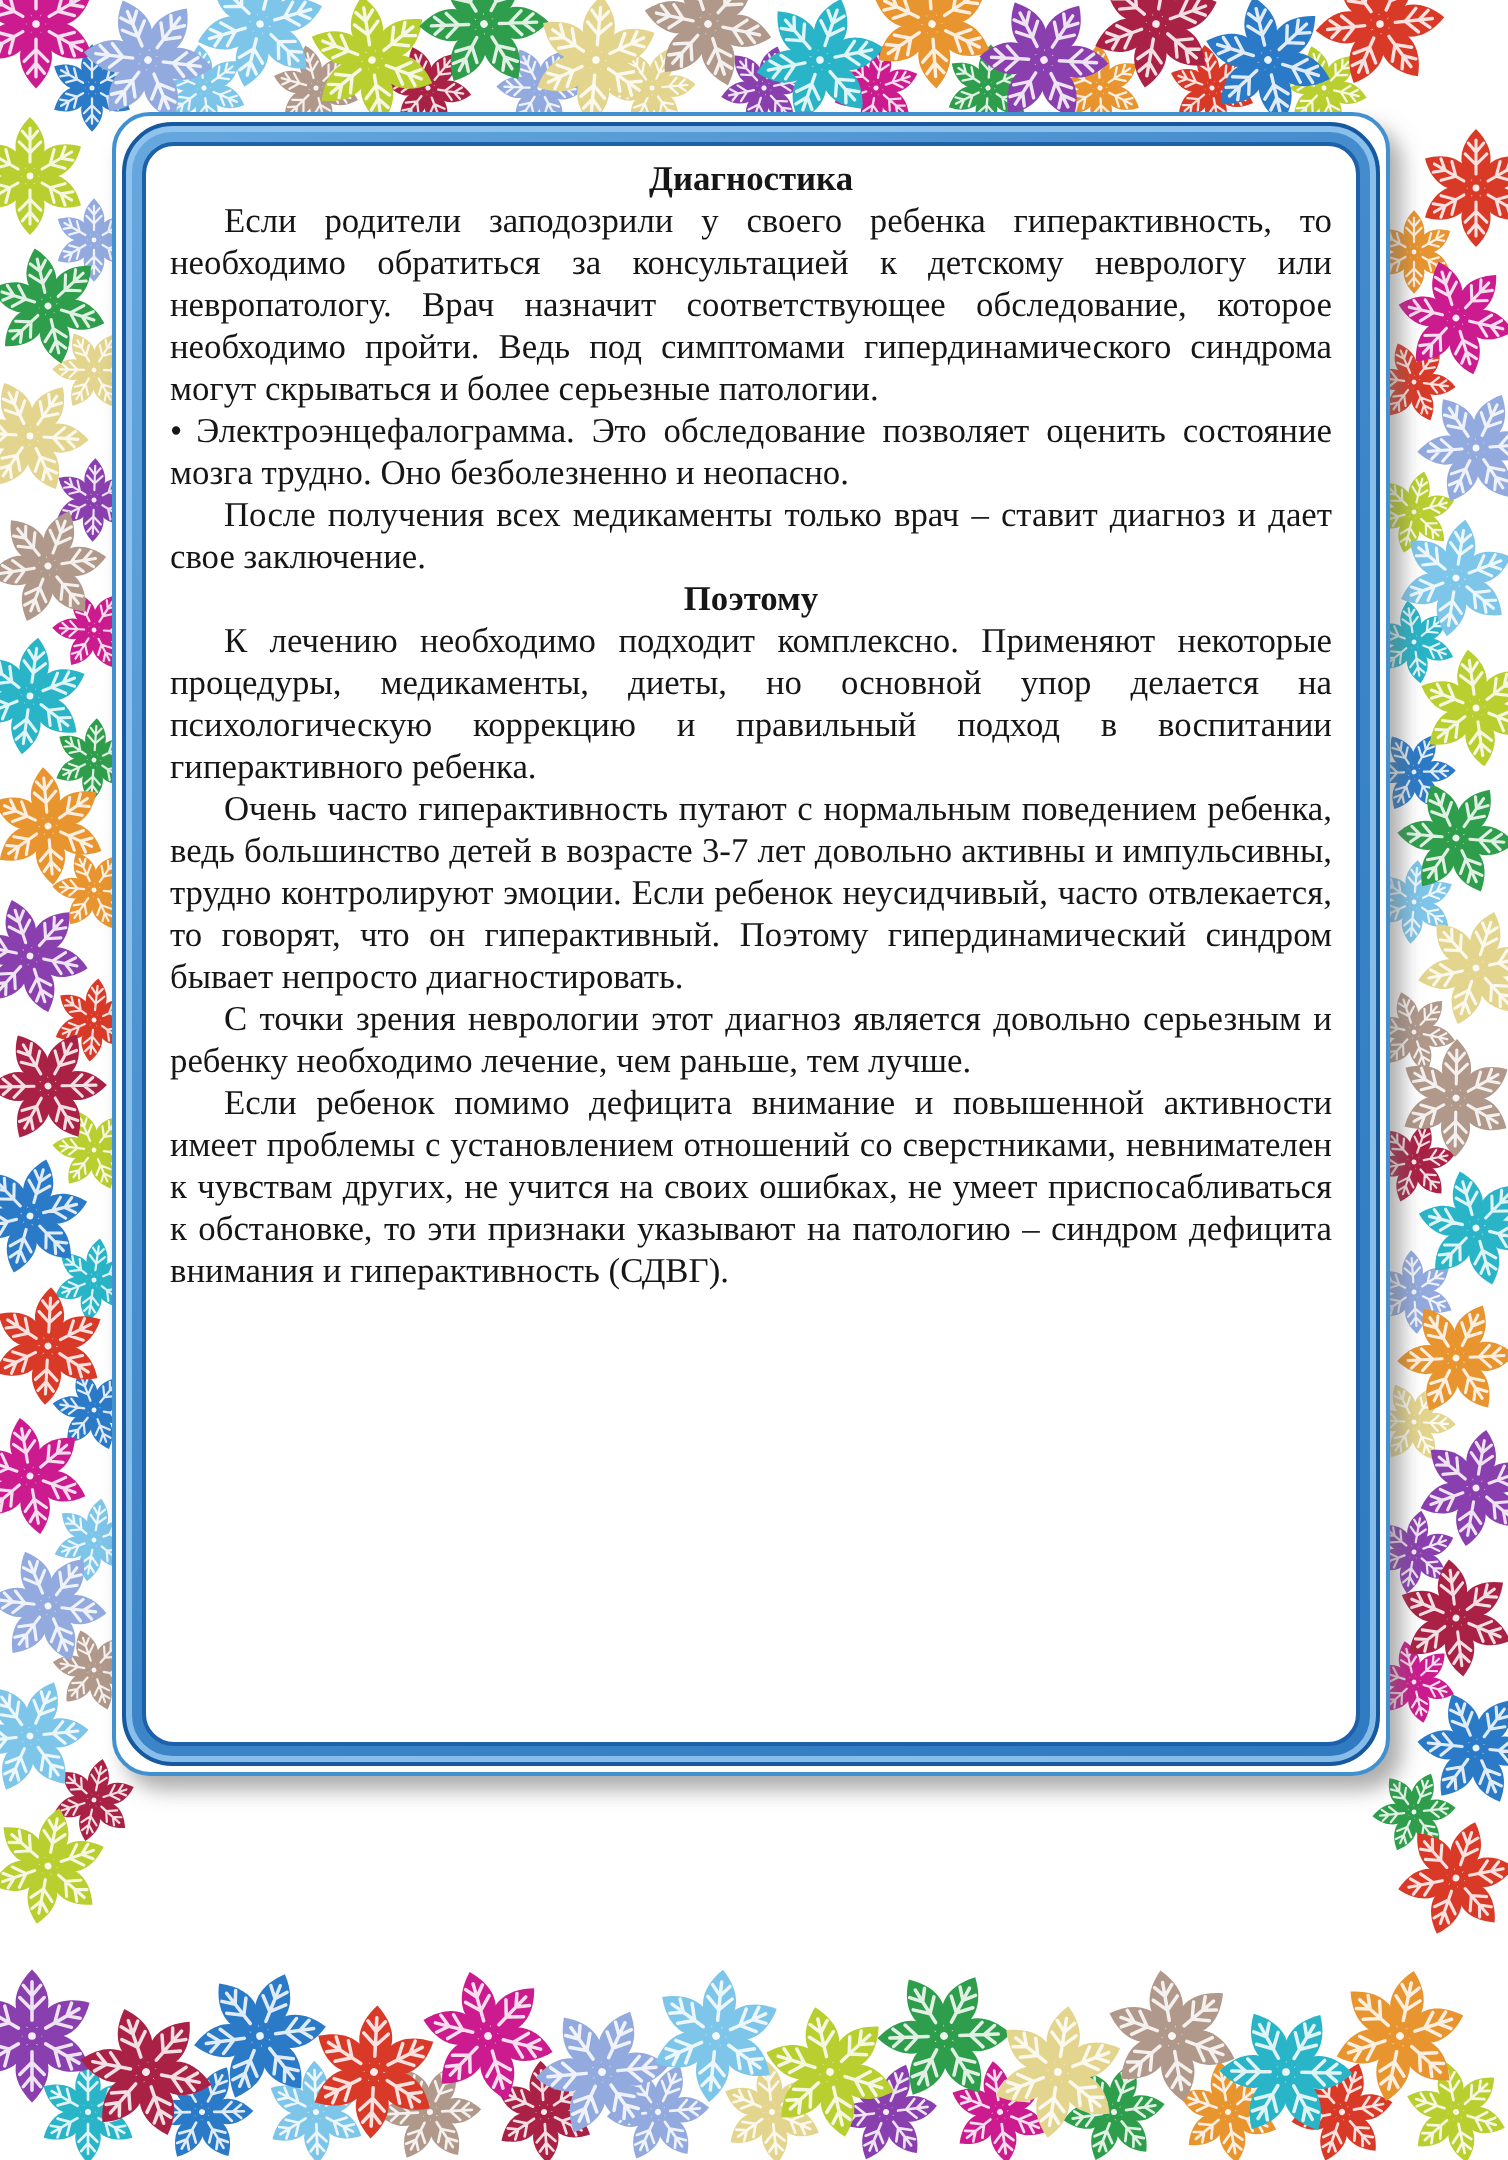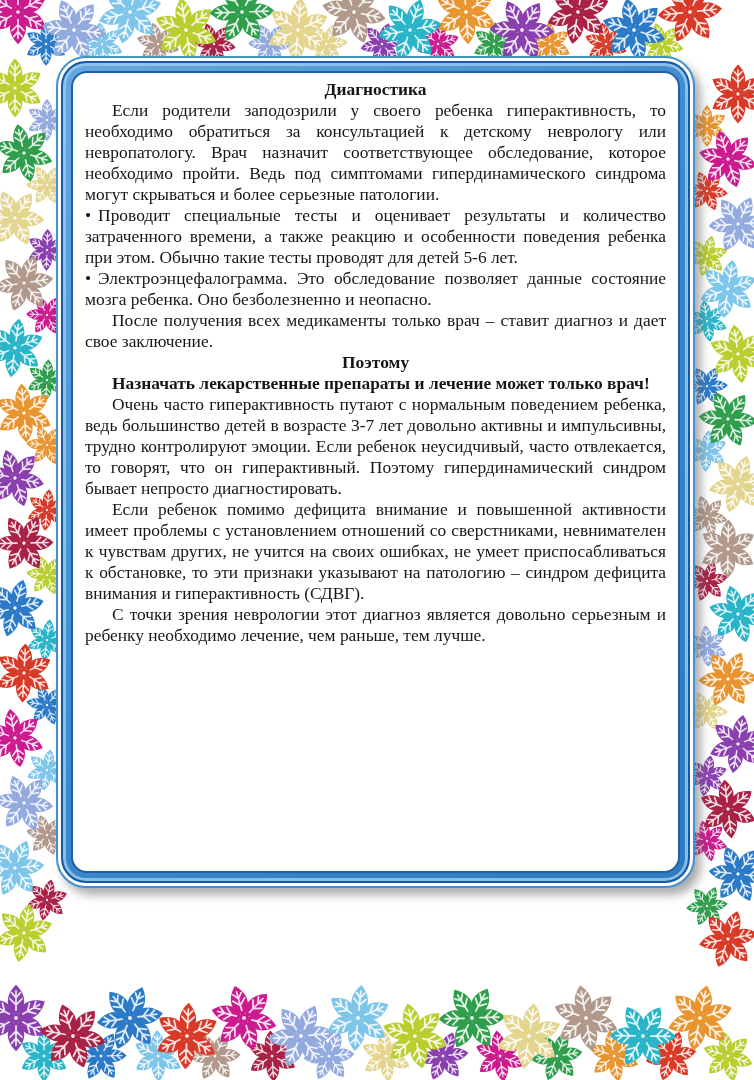--- a/index.html
+++ b/index.html
@@ -13,21 +13,21 @@
   .flower-layer { position:absolute; inset:0; z-index:1; }
   .flower { position:absolute; }
   .flower svg { display:block; }
 
   
   .frame-outer {
     position:absolute; z-index:2;
     left:56px; top:56px; width:639px; height:832px;
     box-sizing:border-box;
     border:2px solid #4190d0;
-    border-radius:30px;
+    border-radius:19px;
     background:#ffffff;
     padding:3px;
     box-shadow:6px 7px 10px rgba(105,105,105,0.55);
   }
   .frame-band {
     box-sizing:border-box;
     width:100%; height:100%;
     border:2px solid #17599f;
     border-radius:25px;
     background:linear-gradient(135deg,#66a8de 0%,#3c85c8 55%,#2f7ac0 100%);
@@ -3423,24 +3423,23 @@
       </svg>
     </div>
   </div>
 
 <div class="frame-outer">
   <div class="frame-band">
     <div class="frame-page">
       <div class="doc">
           <p class="heading">Диагностика</p>
           <p class="para">Если родители заподозрили у своего ребенка гиперактивность, то необходимо обратиться за консультацией к детскому неврологу или невропатологу. Врач назначит соответствующее обследование, которое необходимо пройти. Ведь под симптомами гипердинамического синдрома могут скрываться и более серьезные патологии.</p>
-          <p class="bullet"><span class="dot">•</span><span>Проводит специальные тесты и оценивает результаты и количество затраченного времени, а также реакцию и особенности поведения ребенка при этом. Обычно такие тесты проводят для детей 5-6 лет.</span></p>
-          <p class="bullet"><span class="dot">•</span><span>Электроэнцефалограмма. Это обследование позволяет данные состояние мозга ребенка. Оно безболезненно и неопасно.</span></p>
+          <p class="bullet"><span class="dot">•</span><span>Электроэнцефалограмма. Это обследование позволяет оценить состояние мозга трудно. Оно безболезненно и неопасно.</span></p>
           <p class="para">После получения всех медикаменты только врач – ставит диагноз и дает свое заключение.</p>
           <p class="heading">Поэтому</p>
-          <p class="bold-para">Назначать лекарственные препараты и лечение может только врач!</p>
+          <p class="para">К лечению необходимо подходит комплексно. Применяют некоторые процедуры, медикаменты, диеты, но основной упор делается на психологическую коррекцию и правильный подход в воспитании гиперактивного ребенка.</p>
           <p class="para">Очень часто гиперактивность путают с нормальным поведением ребенка, ведь большинство детей в возрасте 3-7 лет довольно активны и импульсивны, трудно контролируют эмоции. Если ребенок неусидчивый, часто отвлекается, то говорят, что он гиперактивный. Поэтому гипердинамический синдром бывает непросто диагностировать.</p>
+          <p class="para">С точки зрения неврологии этот диагноз является довольно серьезным и ребенку необходимо лечение, чем раньше, тем лучше.</p>
           <p class="para">Если ребенок помимо дефицита внимание и повышенной активности имеет проблемы с установлением отношений со сверстниками, невнимателен к чувствам других, не учится на своих ошибках, не умеет приспосабливаться к обстановке, то эти признаки указывают на патологию – синдром дефицита внимания и гиперактивность (СДВГ).</p>
-          <p class="para">С точки зрения неврологии этот диагноз является довольно серьезным и ребенку необходимо лечение, чем раньше, тем лучше.</p>
         </div>
     </div>
   </div>
 </div>
 
 </body></html>

